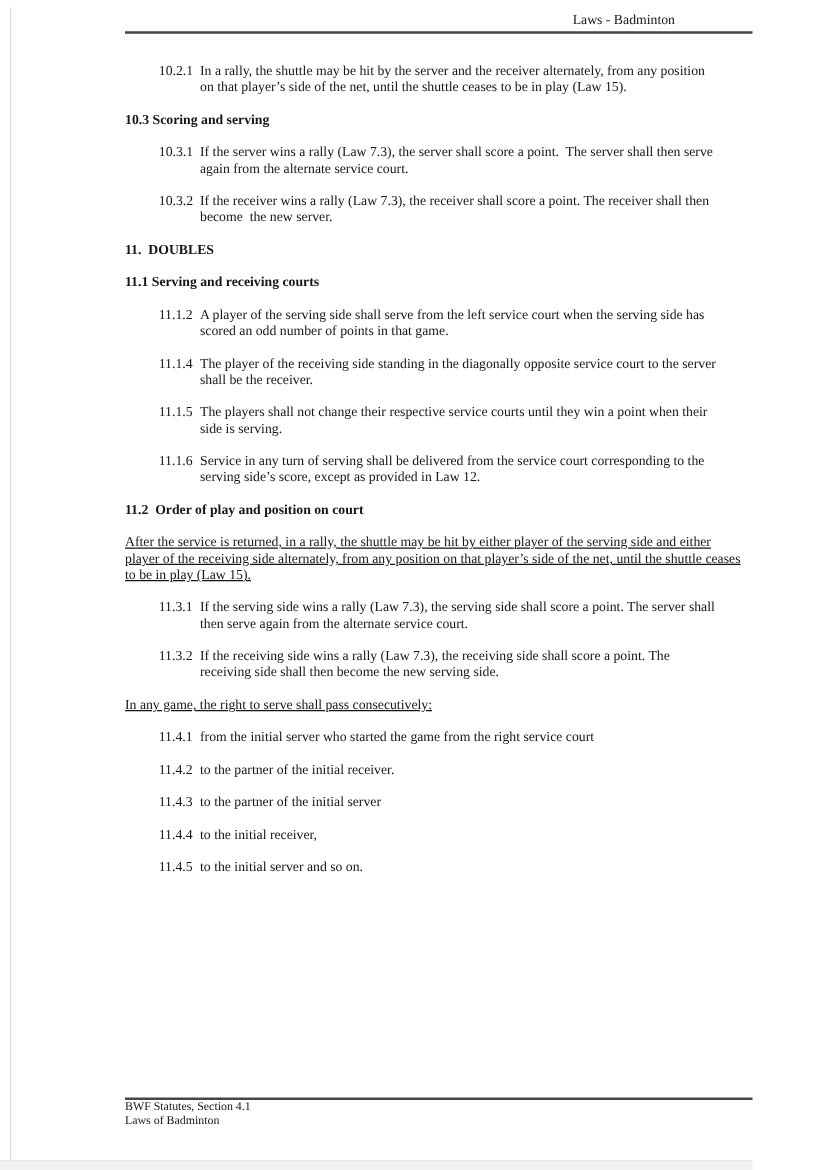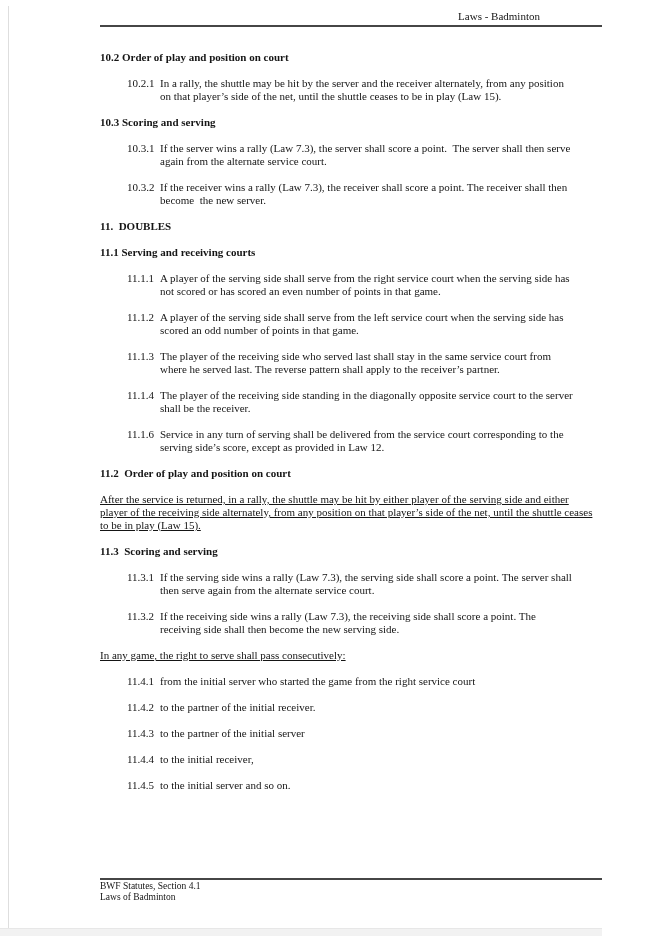--- a/index.html
+++ b/index.html
@@ -92,69 +92,62 @@
 
 <div class="page">
 
   <div class="edge-left"></div>
 
   <div class="header-title">Laws - Badminton</div>
   <div class="header-rule"></div>
 
   <div class="content">
 
-  <div class="heading">10.2 Order of play and position on court</div>
       <div class="law-item">
         <span class="law-num">10.2.1</span>
         <span class="law-text">In a rally, the shuttle may be hit by the server and the receiver alternately, from any position
 on that player’s side of the net, until the shuttle ceases to be in play (Law 15).</span>
       </div>
       <div class="heading">10.3 Scoring and serving</div>
       <div class="law-item">
         <span class="law-num">10.3.1</span>
         <span class="law-text">If the server wins a rally (Law 7.3), the server shall score a point.&nbsp; The server shall then serve
 again from the alternate service court.</span>
       </div>
       <div class="law-item">
         <span class="law-num">10.3.2</span>
         <span class="law-text">If the receiver wins a rally (Law 7.3), the receiver shall score a point. The receiver shall then
 become&nbsp; the new server.</span>
       </div>
       <div class="heading">11.&nbsp; DOUBLES</div>
       <div class="heading">11.1 Serving and receiving courts</div>
       <div class="law-item">
-        <span class="law-num">11.1.1</span>
-        <span class="law-text">A player of the serving side shall serve from the right service court when the serving side has
-not scored or has scored an even number of points in that game.</span>
-      </div>
-      <div class="law-item">
         <span class="law-num">11.1.2</span>
         <span class="law-text">A player of the serving side shall serve from the left service court when the serving side has
 scored an odd number of points in that game.</span>
       </div>
       <div class="law-item">
-        <span class="law-num">11.1.3</span>
-        <span class="law-text">The player of the receiving side who served last shall stay in the same service court from
-where he served last. The reverse pattern shall apply to the receiver’s partner.</span>
-      </div>
-      <div class="law-item">
         <span class="law-num">11.1.4</span>
         <span class="law-text">The player of the receiving side standing in the diagonally opposite service court to the server
 shall be the receiver.</span>
+      </div>
+      <div class="law-item">
+        <span class="law-num">11.1.5</span>
+        <span class="law-text">The players shall not change their respective service courts until they win a point when their
+side is serving.</span>
       </div>
       <div class="law-item">
         <span class="law-num">11.1.6</span>
         <span class="law-text">Service in any turn of serving shall be delivered from the service court corresponding to the
 serving side’s score, except as provided in Law 12.</span>
       </div>
       <div class="heading">11.2&nbsp; Order of play and position on court</div>
       <div class="para">After the service is returned, in a rally, the shuttle may be hit by either player of the serving side and either
 player of the receiving side alternately, from any position on that player’s side of the net, until the shuttle ceases
 to be in play (Law 15).</div>
-      <div class="heading">11.3&nbsp; Scoring and serving</div>
       <div class="law-item">
         <span class="law-num">11.3.1</span>
         <span class="law-text">If the serving side wins a rally (Law 7.3), the serving side shall score a point. The server shall
 then serve again from the alternate service court.</span>
       </div>
       <div class="law-item">
         <span class="law-num">11.3.2</span>
         <span class="law-text">If the receiving side wins a rally (Law 7.3), the receiving side shall score a point. The
 receiving side shall then become the new serving side.</span>
       </div>

